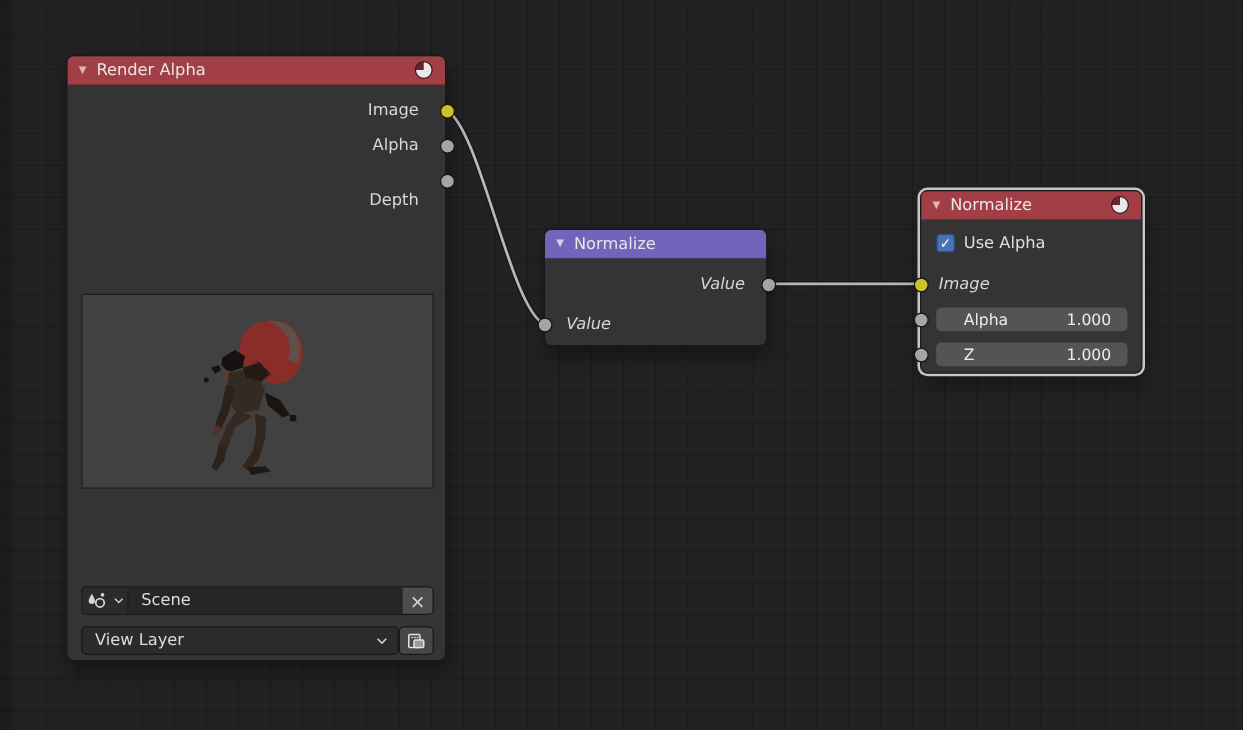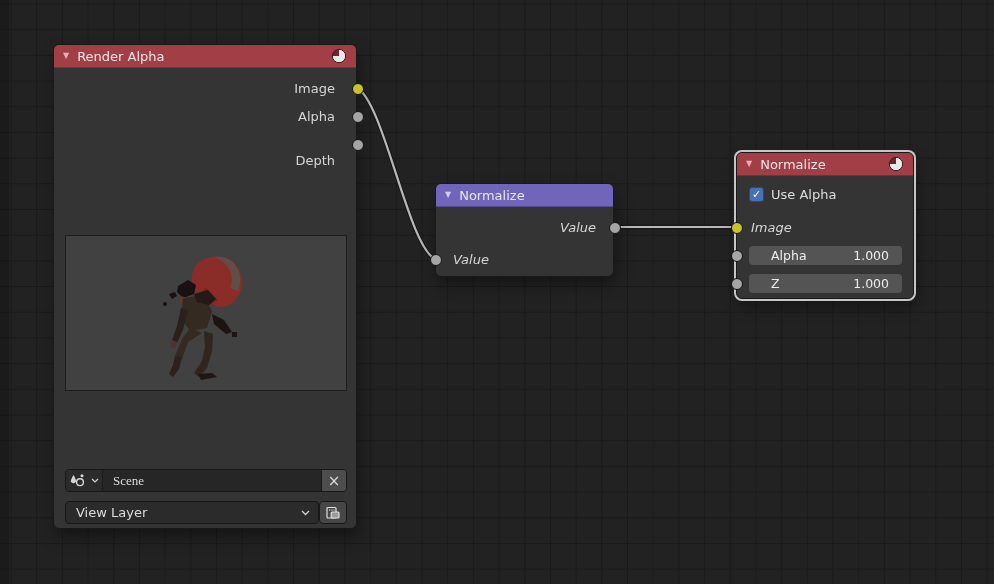--- a/index.html
+++ b/index.html
@@ -37,21 +37,21 @@
   .socket.yellow{background:var(--socket-yellow);}
   .socket.gray{background:var(--socket-gray);}
   .lbl{position:absolute;color:#d6d6d6;font-size:13px;line-height:18px;height:18px;font-style:italic;}
   .rl-out{position:absolute;right:21px;height:28px;line-height:28px;color:#d6d6d6;font-size:13px;}
   .preview{position:absolute;left:11px;top:190px;width:282px;height:156px;background:#414141;
         border:1px solid #1d1d1d;}
   .scene-row{position:absolute;left:11px;top:424px;width:282px;height:23px;display:flex;
         border:1px solid #181818;border-radius:4px;overflow:hidden;}
   .scene-icon-btn{width:37px;background:#2b2b2b;display:flex;align-items:center;justify-content:center;gap:3px;
         border-right:1px solid #1b1b1b;}
-  .scene-name{flex:1;background:#262626;color:#dcdcdc;font-size:13px;display:flex;align-items:center;padding-left:10px;font-family:Liberation Serif, serif;}
+  .scene-name{flex:1;background:#262626;color:#dcdcdc;font-size:13px;display:flex;align-items:center;padding-left:10px;}
   .scene-clear{width:25px;background:#4d4d4d;color:#d8d8d8;display:flex;align-items:center;justify-content:center;
         font-size:15px;border-left:1px solid #1b1b1b;}
   .vl-row{position:absolute;left:11px;top:456px;width:282px;height:23px;display:flex;gap:0;}
   .vl-select{flex:1;background:#2b2b2b;border:1px solid #181818;border-radius:4px;display:flex;align-items:center;
         padding:0 8px 0 10px;color:#dcdcdc;font-size:13px;}
   .vl-select .chev{margin-left:auto;display:flex;}
   .vl-icon-btn{width:28px;background:#474747;border:1px solid #181818;border-radius:4px;display:flex;
         align-items:center;justify-content:center;}
   .checkbox-row{position:absolute;left:12px;top:31px;height:20px;display:flex;align-items:center;gap:7px;}
   .checkbox{width:15px;height:15px;background:var(--checkbox-blue);border:1px solid #2c4a73;border-radius:3px;

